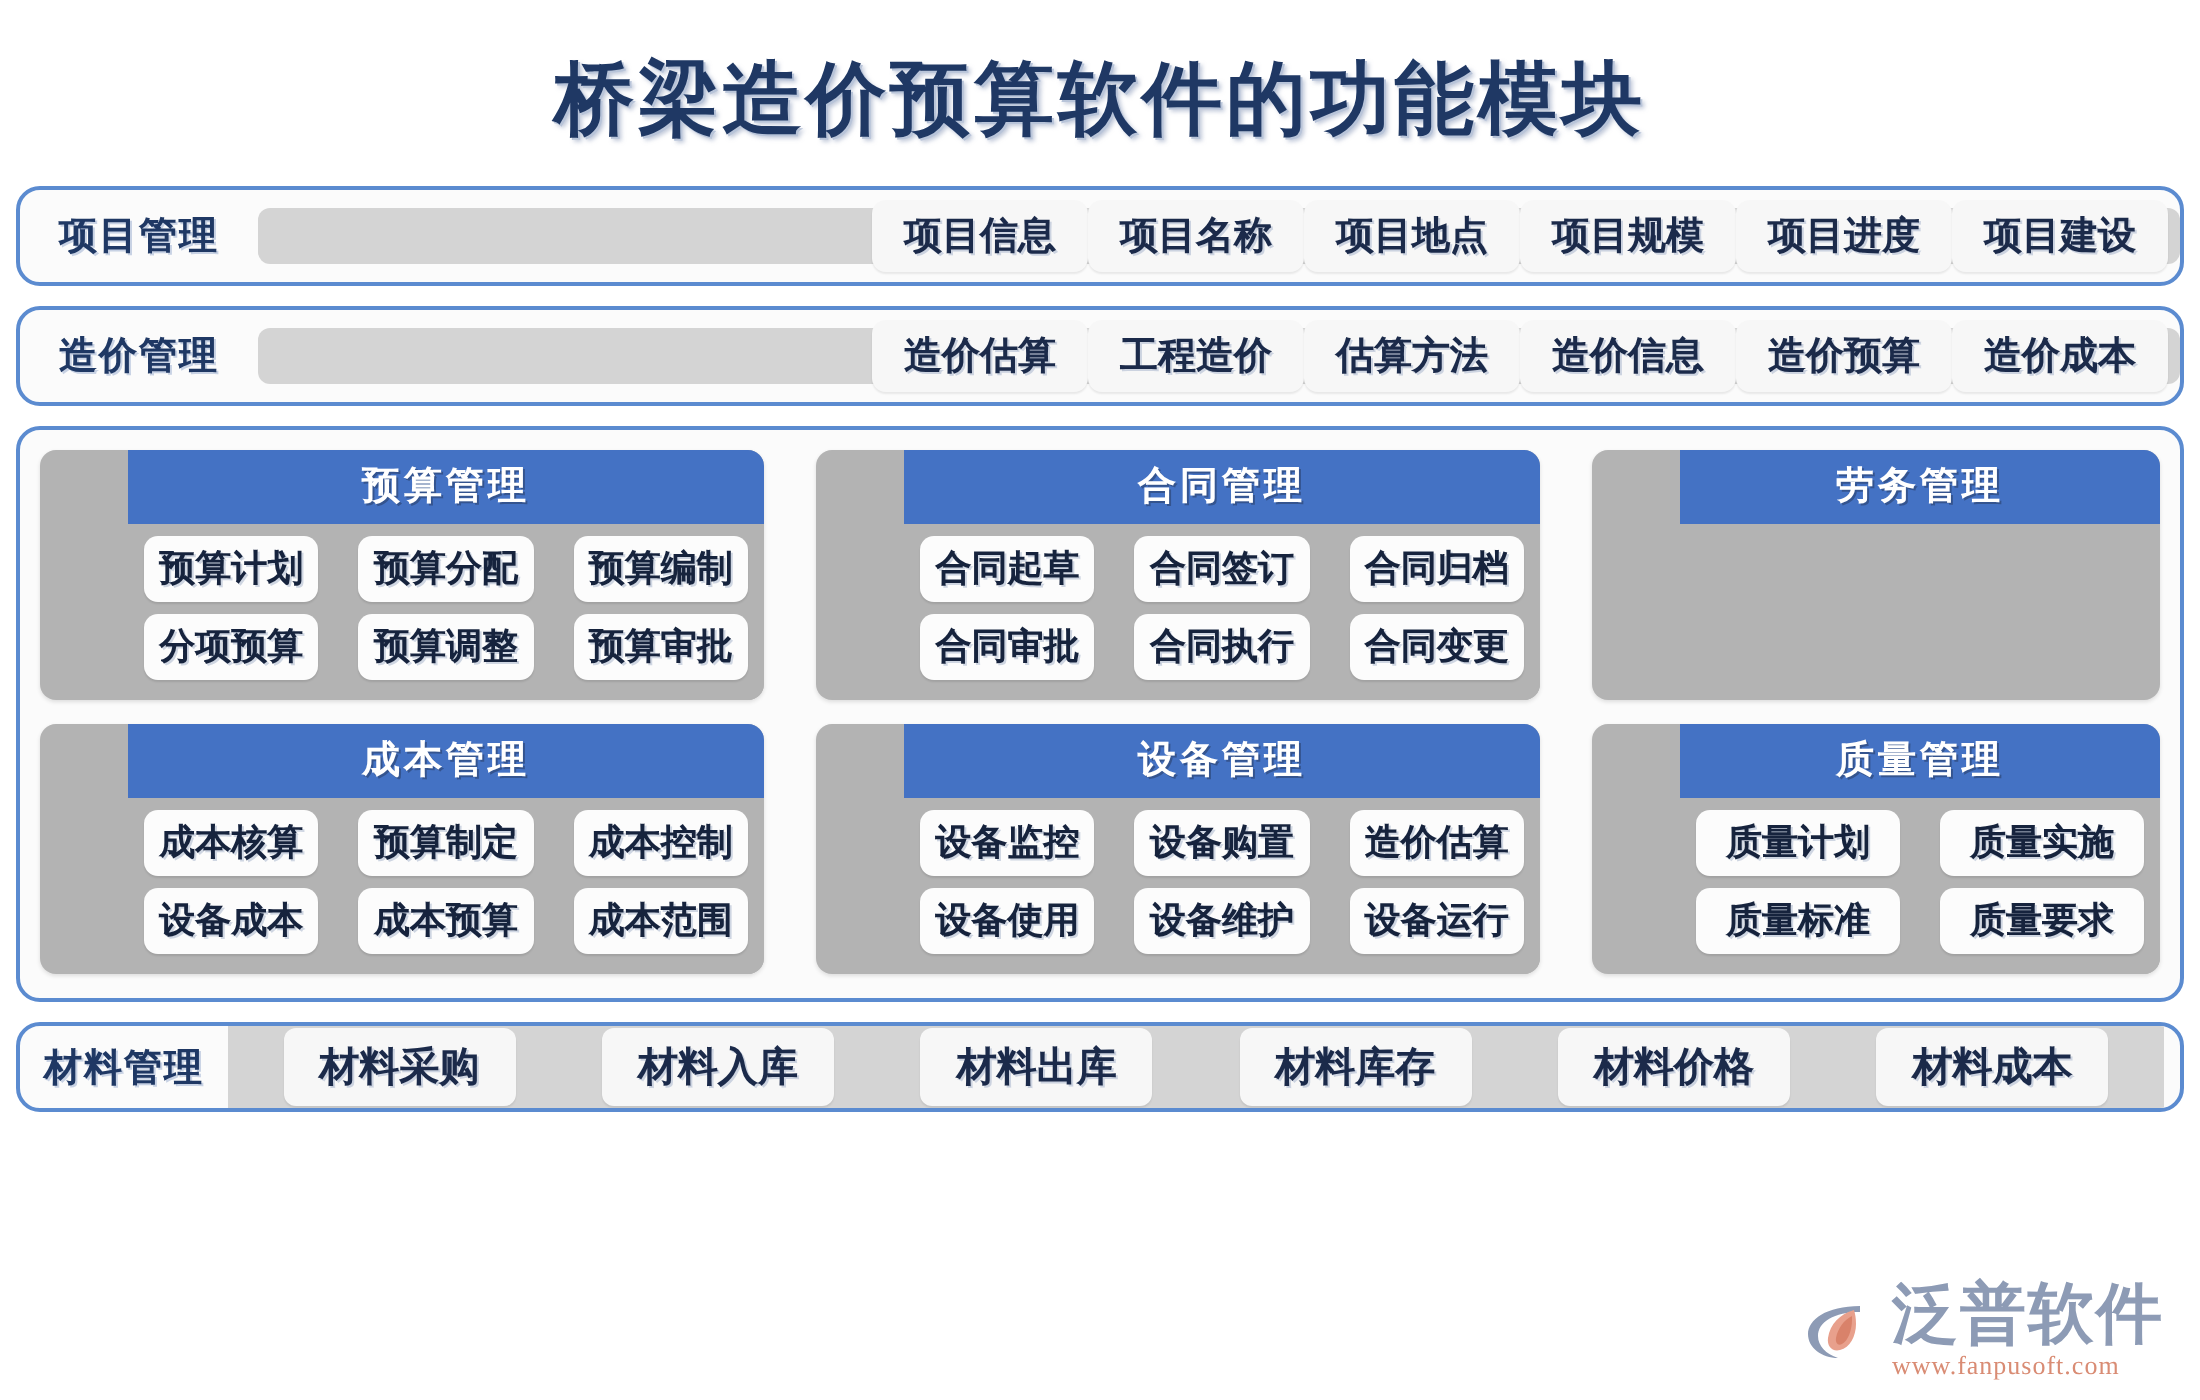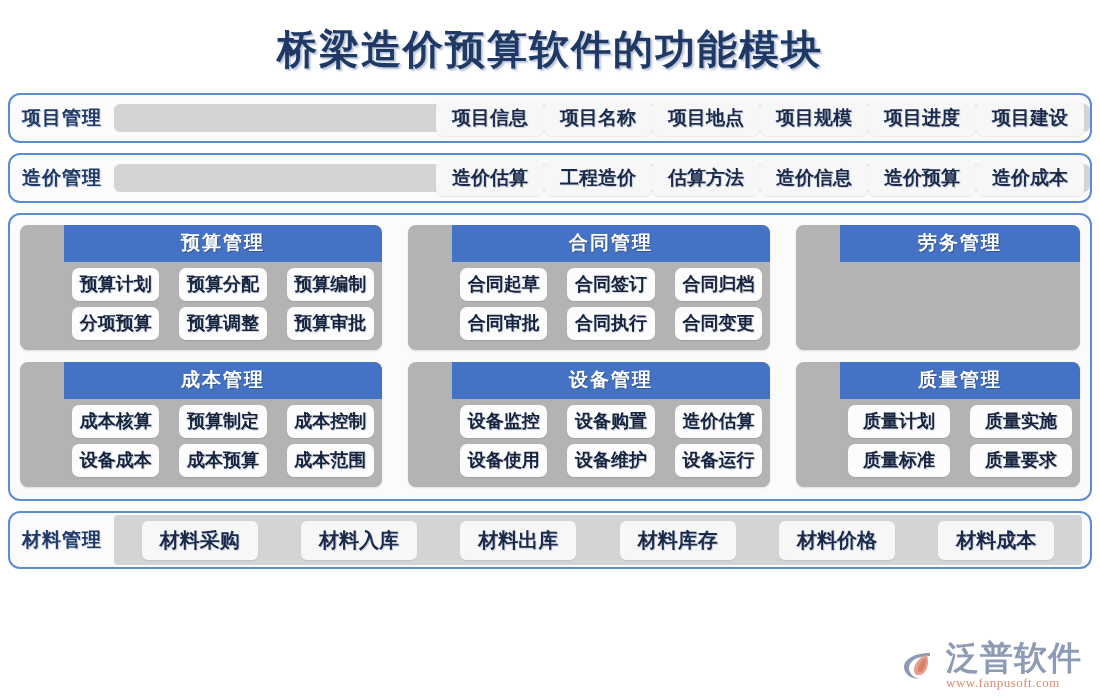--- a/index.html
+++ b/index.html
@@ -45,21 +45,21 @@
   
   .labelrow {
     display: flex;
     align-items: center;
     height: 50px;
     padding: 0;
     overflow: hidden;
   }
   .row-label {
     flex: 0 0 auto;
-    width: 104px;
+    width: 119px;
     text-align: center;
     font-size: 19px;
     font-weight: bold;
     color: #1F3864;
     letter-spacing: 1px;
     text-shadow: 1px 1px 0 #c8d2e4;
   }
   .row-strip {
     flex: 1 1 auto;
     background: #D4D4D4;
@@ -80,21 +80,21 @@
     padding: 5px 16px;
     white-space: nowrap;
     text-shadow: 1px 1px 0 #ccd3e0;
     box-shadow: 0 1px 1px rgba(0,0,0,0.08);
   }
 
   
   .matrow {
     display: flex;
     align-items: center;
-    height: 58px;
+    height: 45px;
     overflow: hidden;
   }
   .matrow .row-label {
     width: 104px;
   }
   .matrow .row-strip {
     height: 50px;
     border-radius: 4px;
     justify-content: space-around;
     margin-right: 8px;

